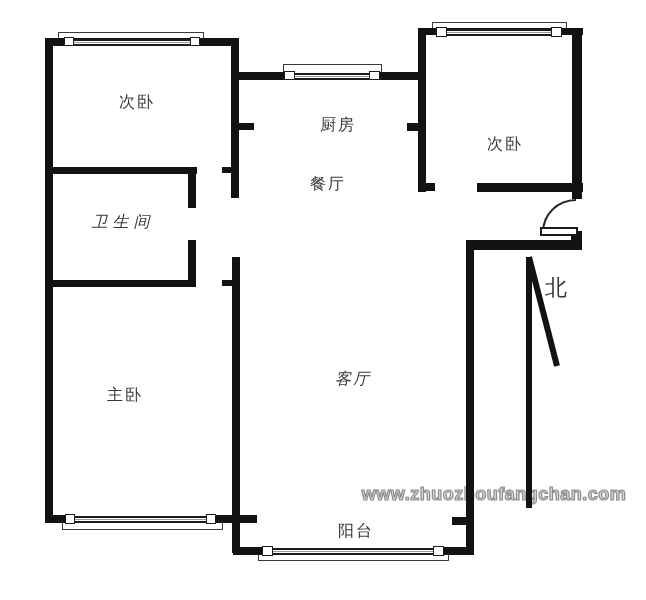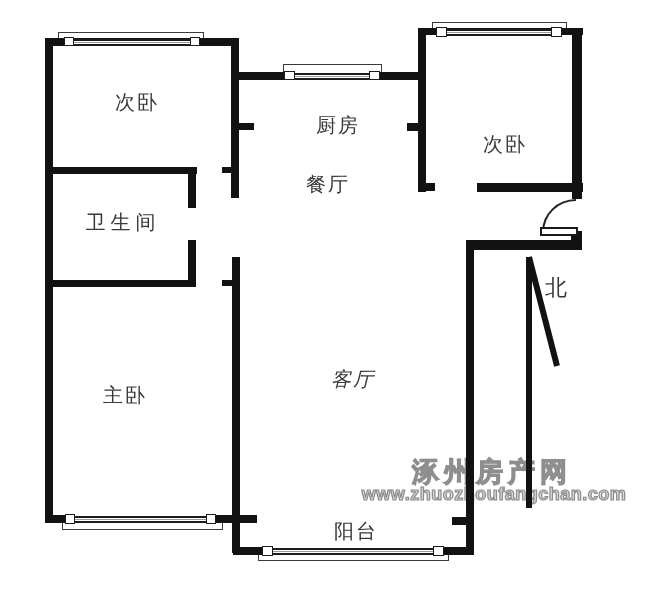--- a/index.html
+++ b/index.html
@@ -15,21 +15,21 @@
   }
   .cap {
     position:absolute; z-index:3; box-sizing:border-box;
     background:#ffffff; border:1px solid #1c1c1c;
   }
   .sill { position:absolute; z-index:1; box-sizing:border-box; border:1px solid #3a3a3a; background:transparent; }
   .sill.no-b { border-bottom:none; }
   .sill.no-t { border-top:none; }
   .lbl {
     position:absolute; z-index:4; transform:translate(-50%,-50%);
-    font-size:20px; color:#383838; letter-spacing:2px; white-space:nowrap;
+    font-size:16px; color:#383838; letter-spacing:2px; white-space:nowrap;
   }
   .lbl.wc { letter-spacing:5px; }
   .door-arc {
     position:absolute; z-index:2; box-sizing:border-box;
     border-left:2px solid #222; border-top:2px solid #222;
     border-top-left-radius:100% 100%; background:transparent;
   }
   .door-leaf {
     position:absolute; z-index:3; box-sizing:border-box;
     background:#ffffff; border:2px solid #1a1a1a;
@@ -41,21 +41,20 @@
   }
   .wm.l1 { font-size:27px; letter-spacing:5px; }
   .wm.l2 { font-size:18px; letter-spacing:0.5px; }
   #north-arrow { position:absolute; z-index:2; }
 </style>
 </head>
 <body>
 
 <div id="canvas">
 
-  <div class="wm l1" style="left:492px; top:472px;">涿州房产网</div>
   <div class="wm l2" style="left:494px; top:494px;">www.zhuozhoufangchan.com</div>
 
   <div class="w" style="left:45px;  top:38px;  width:8px;   height:485px;"></div>
   <div class="w" style="left:45px;  top:38px;  width:193px; height:8px;"></div>
   <div class="w" style="left:231px; top:38px;  width:8px;   height:160px;"></div>
   <div class="w" style="left:45px;  top:167px; width:152px; height:7px;"></div>
   <div class="w" style="left:222px; top:167px; width:16px;  height:6px;"></div>
   <div class="w" style="left:188px; top:172px; width:8px;   height:36px;"></div>
   <div class="w" style="left:188px; top:240px; width:8px;   height:44px;"></div>
   <div class="w" style="left:45px;  top:280px; width:151px; height:7px;"></div>
@@ -106,21 +105,21 @@
 
   <div class="door-arc" style="left:542px; top:199px; width:34px; height:33px;"></div>
   <div class="door-leaf" style="left:540px; top:227px; width:38px; height:9px;"></div>
 
   <svg id="north-arrow" style="left:512px; top:248px;" width="60" height="266" viewBox="0 0 60 266">
     <line x1="17" y1="9" x2="17" y2="260" stroke="#121212" stroke-width="6"></line>
     <line x1="17" y1="9" x2="45" y2="118" stroke="#121212" stroke-width="6"></line>
   </svg>
 
   <div class="lbl" style="left:137px; top:102px;">次卧</div>
-  <div class="lbl wc" style="left:123px; top:222px;">卫生间</div>
+  <div class="lbl wc" style="left:123px; top:222px;font-style:italic;">卫生间</div>
   <div class="lbl" style="left:125px; top:395px;">主卧</div>
   <div class="lbl" style="left:338px; top:125px;">厨房</div>
   <div class="lbl" style="left:328px; top:184px;">餐厅</div>
   <div class="lbl" style="left:505px; top:144px;">次卧</div>
   <div class="lbl" style="left:353px; top:379px;font-style:italic;">客厅</div>
   <div class="lbl" style="left:356px; top:531px;">阳台</div>
   <div class="lbl" style="left:557px; top:288px; font-size:22px;">北</div>
 
 </div>
 

